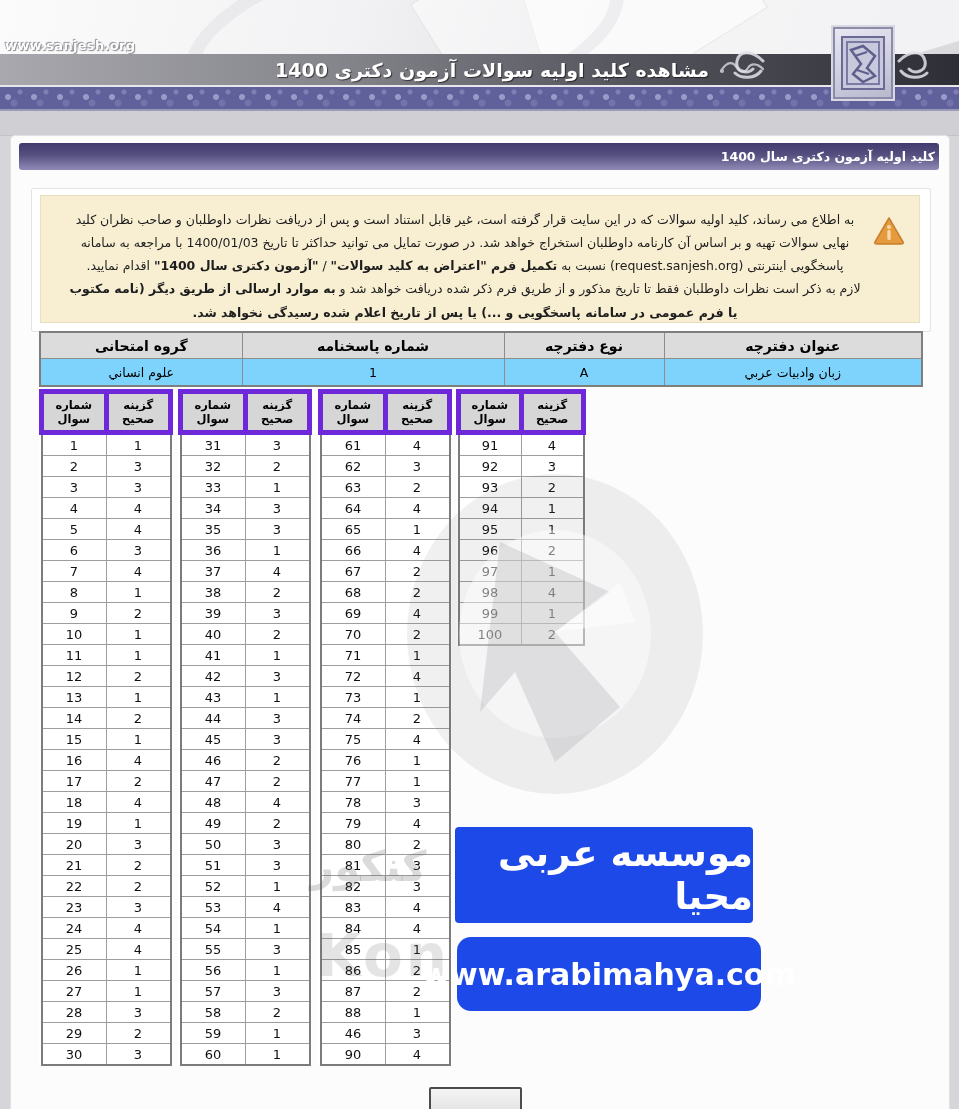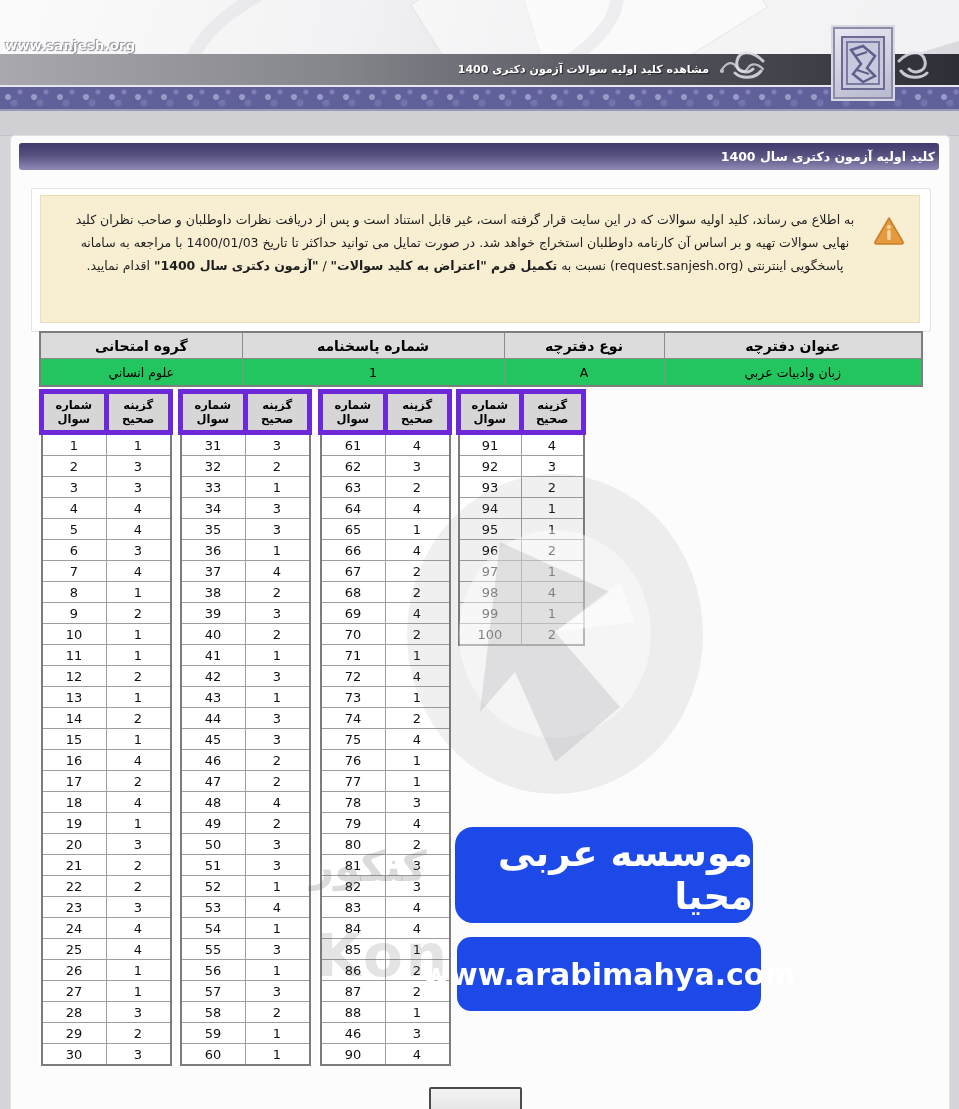--- a/index.html
+++ b/index.html
@@ -16,21 +16,21 @@
   .banner .paper2{position:absolute;right:260px;top:-90px;width:300px;height:190px;
     background:rgba(255,255,255,.5);border:1px solid rgba(120,120,130,.14);transform:rotate(-32deg);}
   .banner .swoosh{position:absolute;left:180px;top:-60px;width:420px;height:160px;border-radius:50%;
     border:14px solid rgba(160,160,170,.12);transform:rotate(-12deg);}
   .site-url{position:absolute;left:5px;top:38px;font-size:13px;font-weight:bold;color:#ffffff;
     text-shadow:1px 1px 1px #8a8a92,-1px -1px 1px #8a8a92;letter-spacing:.3px;}
   .title-band{position:absolute;left:0;bottom:0;width:959px;height:31px;
     background:linear-gradient(to right,#a8a8ae 0%,#85858c 35%,#55555e 65%,#2e2e36 100%);
     display:flex;align-items:center;justify-content:flex-end;padding-right:180px;box-sizing:border-box;}
   .title-band .flourish{margin-left:10px;margin-right:14px;opacity:.8;}
-  .banner-title{color:#ffffff;font-size:11px;font-weight:bold;direction:rtl;
+  .banner-title{color:#ffffff;font-size:19px;font-weight:bold;direction:rtl;
     text-shadow:1px 1px 1px rgba(0,0,0,.6);}
   
   .logo-wrap{position:absolute;right:66px;top:27px;width:60px;height:72px;z-index:6;}
   .logo-frame{width:56px;height:68px;background:linear-gradient(160deg,#e8e8f2,#b9b9cf);
     border:2px solid #8c8ca8;box-shadow:0 0 0 2px #d8d8e4;display:flex;align-items:center;justify-content:center;}
   .curl{position:absolute;top:14px;width:34px;height:40px;opacity:.85;}
   .curl.left{right:128px;}
   .curl.right{right:-38px;transform:scaleX(-1);}
   
   .damask{position:absolute;left:0;top:85px;width:959px;height:22px;background-color:#60609a;
@@ -56,40 +56,40 @@
     border:1px solid #eadfbd;box-sizing:border-box;direction:rtl;text-align:center;
     padding:12px 58px 8px 28px;font-size:12.5px;line-height:1.85;color:#1d1d1d;}
   .notice .b{font-weight:bold;}
   .warn-icon{position:absolute;right:14px;top:20px;width:32px;height:30px;}
   
   table{border-collapse:collapse;}
   .info-table{position:absolute;left:28px;top:195px;width:882px;table-layout:fixed;
     border:2px solid #7e7e7e;background:#fff;direction:rtl;}
   .info-table th{background:#dcdcdc;font-size:14px;font-weight:bold;height:23px;
     border:1px solid #8d8d8d;color:#000;}
-  .info-table td{background:#22c55e;font-size:12.5px;text-align:center;height:24px;
+  .info-table td{background:#7dd3fc;font-size:12.5px;text-align:center;height:24px;
     border:1px solid #8d8d8d;color:#000;}
   
   .ans{position:absolute;table-layout:fixed;width:134px;border:2px solid #7c7c7c;background:#fff;}
   .ans th{background:#d6d6d6;font-weight:bold;font-size:11.5px;line-height:14px;
     padding:4px 1px;border:5px solid #6d28d9;color:#000;direction:rtl;}
   .ans td{text-align:center;font-size:13px;height:20px;border:1px solid #9d9d9d;padding:0;color:#111;}
   #ansTable0{left:28px;top:253px;}
   #ansTable1{left:167px;top:253px;}
   #ansTable2{left:307px;top:253px;}
   #ansTable3{left:445px;top:253px;width:130px;}
   
   .watermark{position:absolute;z-index:2;pointer-events:none;}
   .wm-circle{left:405px;top:472px;width:300px;height:325px;}
   .wm-text-fa{left:310px;top:842px;font-size:42px;font-weight:bold;color:rgba(90,90,95,.22);direction:rtl;}
   .wm-text-en{left:316px;top:922px;font-size:58px;font-weight:bold;color:rgba(90,90,95,.16);letter-spacing:3px;}
   
   .promo{position:absolute;z-index:3;background:#1e49e9;display:flex;align-items:center;
     justify-content:center;color:#ffffff;font-weight:bold;}
-  .promo1{left:455px;top:827px;width:298px;height:96px;border-radius:18px;font-size:37px;direction:rtl;}
+  .promo1{left:455px;top:827px;width:298px;height:96px;border-radius:4px;font-size:37px;direction:rtl;}
   .promo2{left:457px;top:937px;width:304px;height:74px;border-radius:14px;font-size:30px;}
   
   .exit-btn{position:absolute;left:429px;top:1087px;width:93px;height:40px;z-index:4;
     background:linear-gradient(to bottom,#f4f4f4,#dadada);border:2px solid #4c4c4c;border-radius:2px;
     font-size:14px;color:#222;text-align:center;padding-top:14px;box-sizing:border-box;
     font-family:"DejaVu Sans","Liberation Sans",sans-serif;cursor:pointer;}
 </style>
 </head>
 <body>
 
@@ -142,20 +142,21 @@
   <div class="notice-outer">
     <div class="notice">
       <span class="warn-icon">
         <svg width="32" height="30" viewBox="0 0 32 30">
           <path d="M16 2 L30 26 Q31 28 28 28 L4 28 Q1 28 2 26 Z" fill="#e69a3e" stroke="#c87f2a" stroke-width="1.5" stroke-linejoin="round"></path>
           <circle cx="16" cy="11" r="2" fill="#f6d9a8"></circle>
           <rect x="14.3" y="14" width="3.4" height="10" rx="1.5" fill="#f6d9a8"></rect>
         </svg>
       </span>
     <div><span>به اطلاع می رساند، کلید اولیه سوالات که در این سایت قرار گرفته است، غیر قابل استناد است و پس از دریافت نظرات داوطلبان و صاحب نظران کلید نهایی سوالات تهیه و بر اساس آن کارنامه داوطلبان استخراج خواهد شد. در صورت تمایل می توانید حداکثر تا تاریخ 1400/01/03 با مراجعه به سامانه پاسخگویی اینترنتی (request.sanjesh.org) نسبت به </span><span class="b">تکمیل فرم "اعتراض به کلید سوالات"</span><span>   /   </span><span class="b">"آزمون دکتری سال 1400"</span><span> اقدام نمایید.</span></div>
+        <div><span>لازم به ذکر است نظرات داوطلبان فقط تا تاریخ مذکور و از طریق فرم ذکر شده دریافت خواهد شد و </span><span class="b">به موارد ارسالی از طریق دیگر (نامه مکتوب یا فرم عمومی در سامانه پاسخگویی و ...) یا پس از تاریخ اعلام شده رسیدگی نخواهد شد.</span></div>
       </div>
   </div>
 
   <table class="info-table" dir="rtl">
     <colgroup>
         <col style="width:258px">
         <col style="width:160px">
         <col style="width:262px">
         <col style="width:202px">
       </colgroup>

